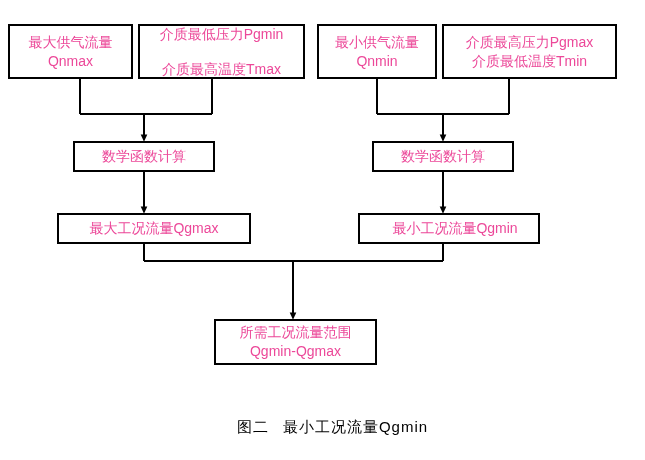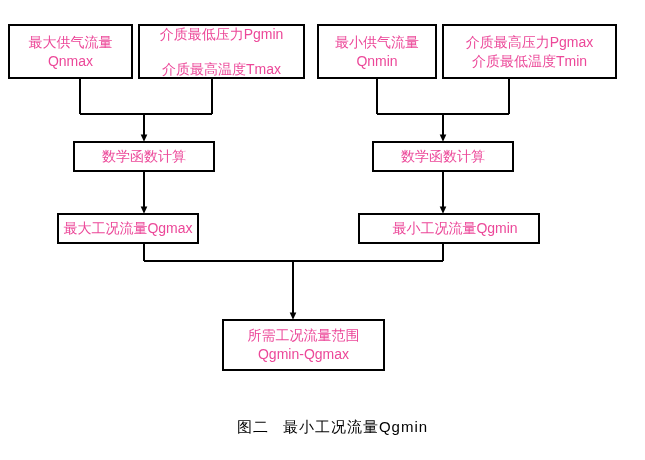--- a/index.html
+++ b/index.html
@@ -113,29 +113,29 @@
   </div>
 
   <div class="node t-15 one-line" style="left:73px; top:141px; width:142px; height:31px;">
     <span class="line">数学函数计算</span>
   </div>
 
   <div class="node t-15 one-line" style="left:372px; top:141px; width:142px; height:31px;">
     <span class="line">数学函数计算</span>
   </div>
 
-  <div class="node t-15 one-line" style="left:57px; top:213px; width:142px; height:31px;">
+  <div class="node t-15 one-line" style="left:57px; top:213px; width:194px; height:31px;">
     <span class="line">最大工况流量Qgmax</span>
   </div>
 
   <div class="node t-15 one-line" style="left:358px; top:213px; width:182px; height:31px;padding-left:12px;">
     <span class="line">最小工况流量Qgmin</span>
   </div>
 
-  <div class="node t-15" style="left:222px; top:319px; width:163px; height:52px;">
+  <div class="node t-15" style="left:214px; top:319px; width:163px; height:46px;">
     <span class="line">所需工况流量范围</span>
     <span class="line">Qgmin-Qgmax</span>
   </div>
 
   <div class="caption">
     <span class="cap-num">图二</span><span>最小工况流量Qgmin</span>
   </div>
 
 </div>
 

